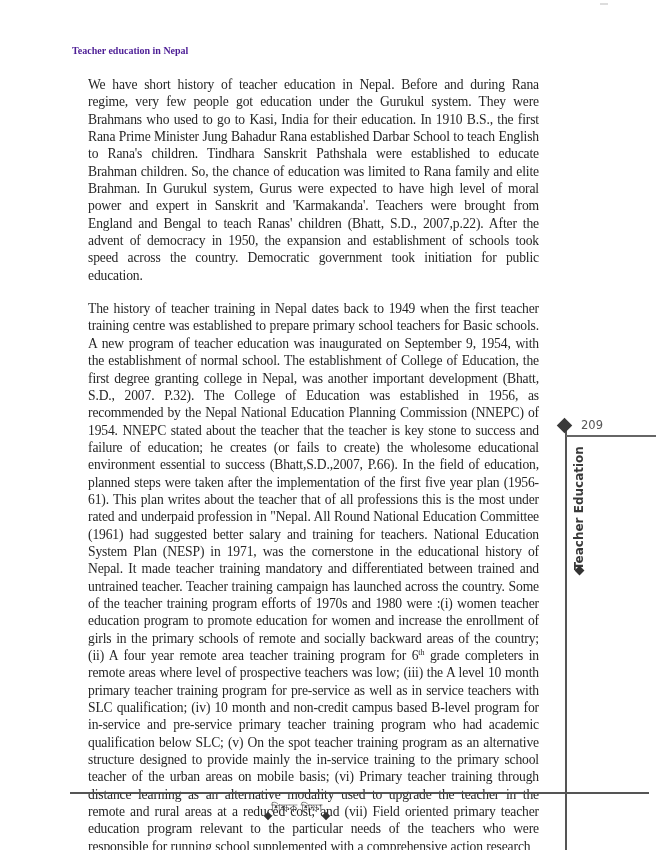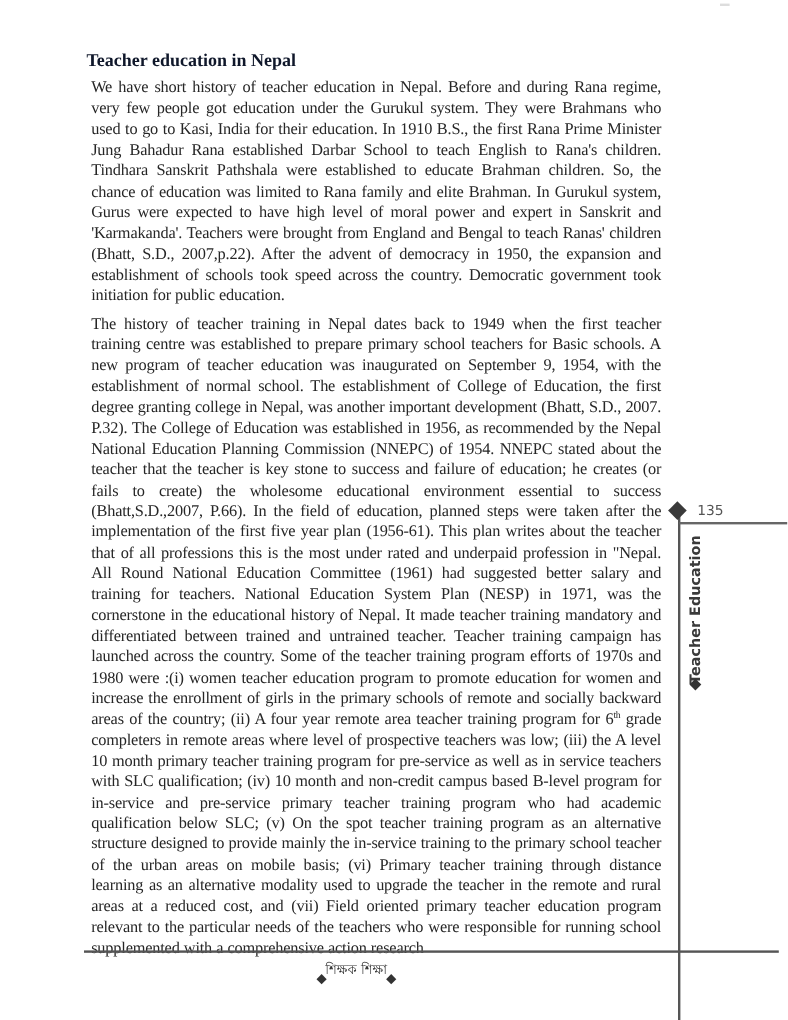--- a/index.html
+++ b/index.html
@@ -4,25 +4,25 @@
 <style>
   html, body { margin: 0; padding: 0; }
   body {
     width: 657px; height: 850px; background: #ffffff; position: relative; overflow: hidden;
     font-family: "Liberation Serif", "DejaVu Serif", serif; color: #262626;
   }
   .page-content {
     position: absolute; left: 72px; top: 42px; width: 483px;
   }
   .section-title {
-    font-family: "Liberation Serif", serif; font-weight: bold; font-size: 15px;
-    line-height: 18px; margin: 0 0 1px 0; color: #0f172a;
+    font-family: "Liberation Serif", serif; font-weight: bold; font-size: 10px;
+    line-height: 18px; margin: 0 0 1px 0; color: #4c1d95;
   }
   .para {
-    font-size: 13.6px; line-height: 17.35px; text-align: justify; margin: 4px;
+    font-size: 13.6px; line-height: 17.35px; text-align: justify; margin: 16px;
     letter-spacing: -0.15px; word-spacing: 0.2px;
   }
   .para + .para { margin-top: 6px; }
   .para sup { font-size: 8px; line-height: 0; vertical-align: 5px; font-family: Liberation Serif, serif; }
   .vline {
     position: absolute; left: 565px; top: 428px; width: 2px; height: 422px; background: #555;
   }
   .hline-top {
     position: absolute; left: 566px; top: 435px; width: 90px; height: 1.5px; background: #666;
   }
@@ -68,21 +68,21 @@
 
 <div class="page-content">
   <h2 class="section-title">Teacher education in Nepal</h2>
   <p class="para">We have short history of teacher education in Nepal. Before and during Rana regime, very few people got education under the Gurukul system. They were Brahmans who used to go to Kasi, India for their education.  In 1910 B.S., the first Rana Prime Minister Jung Bahadur Rana established Darbar School to teach English to Rana's children. Tindhara Sanskrit Pathshala were established to educate Brahman children.  So, the chance of education was limited to Rana family and elite Brahman. In Gurukul system, Gurus were expected to have high level of moral power and expert in Sanskrit and 'Karmakanda'. Teachers were brought from England and Bengal to teach Ranas' children (Bhatt, S.D., 2007,p.22). After the advent of democracy in 1950, the expansion and establishment of schools took speed across the country.  Democratic government took initiation for public education.</p>
   <p class="para"><span>The history of teacher training in Nepal dates back to 1949 when the first teacher training centre was established to prepare primary school teachers for Basic schools. A new program of teacher education was inaugurated on September 9, 1954, with the establishment of normal school. The establishment of College of Education, the first degree granting college in Nepal, was another important development (Bhatt, S.D., 2007. P.32). The College of Education was established in 1956, as recommended by the Nepal National Education Planning Commission (NNEPC) of 1954. NNEPC stated about the teacher that the teacher is key stone to success and failure of education; he creates (or fails to create) the wholesome educational environment essential to success (Bhatt,S.D.,2007, P.66). In the field of education, planned steps were taken after the implementation of the first five year plan (1956-61). This plan writes about the teacher that of all professions this is the most under rated and underpaid profession in "Nepal. All Round National Education Committee (1961) had suggested better salary and training for teachers.  National Education System Plan (NESP) in 1971, was the cornerstone in the educational history of Nepal. It made teacher training mandatory and differentiated between trained and untrained teacher. Teacher training campaign has launched across the country. Some of the teacher training program efforts of 1970s and 1980 were :(i) women teacher education program to promote education for women and increase the enrollment of girls in the primary schools of remote and socially backward areas of the country; (ii) A four year remote area teacher training program for 6</span><sup>th</sup><span> grade completers in remote areas where level of prospective teachers was low; (iii)  the A level 10 month primary teacher training program for pre-service as well as  in service teachers with SLC qualification; (iv)  10 month and non-credit  campus based B-level program for in-service and pre-service  primary teacher training program who had academic qualification below SLC; (v) On the spot teacher training program as an alternative structure designed to provide mainly the in-service training to the primary school teacher of the urban areas  on mobile basis; (vi)  Primary teacher training through distance learning as an alternative modality used to upgrade the teacher in the remote and rural areas at a reduced cost, and  (vii) Field oriented primary teacher education program relevant to the  particular needs of the teachers who were responsible for running school supplemented with a comprehensive action research</span></p>
 </div>
 
 <div class="vline"></div>
 <div class="hline-top"></div>
 <div class="diamond-big"></div>
-<div class="page-number">135</div>
+<div class="page-number">209</div>
 
 <div class="running-head-wrap">
   <span>Teacher Education</span>
 </div>
 <div class="small-diamond sd-side"></div>
 
 <div class="hline-bottom"></div>
 
 <div class="footer-inner">
   <div class="small-diamond"></div>

